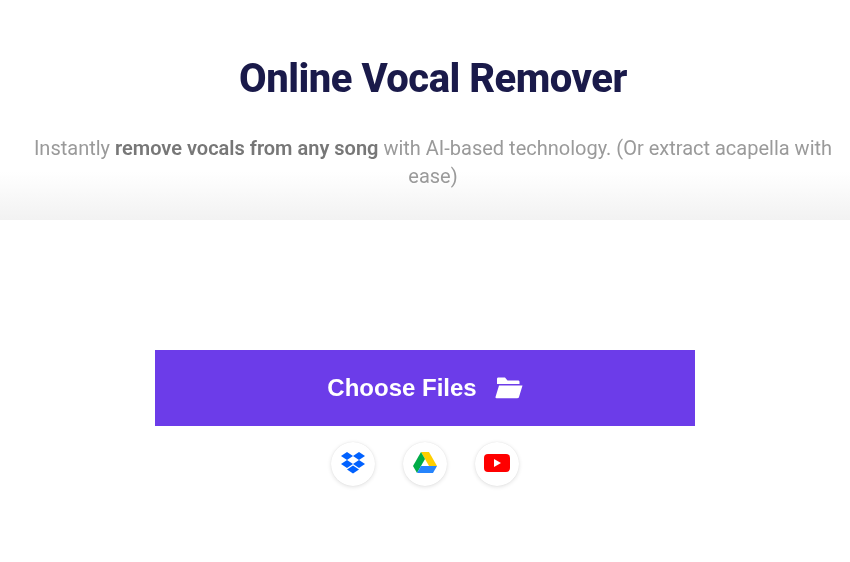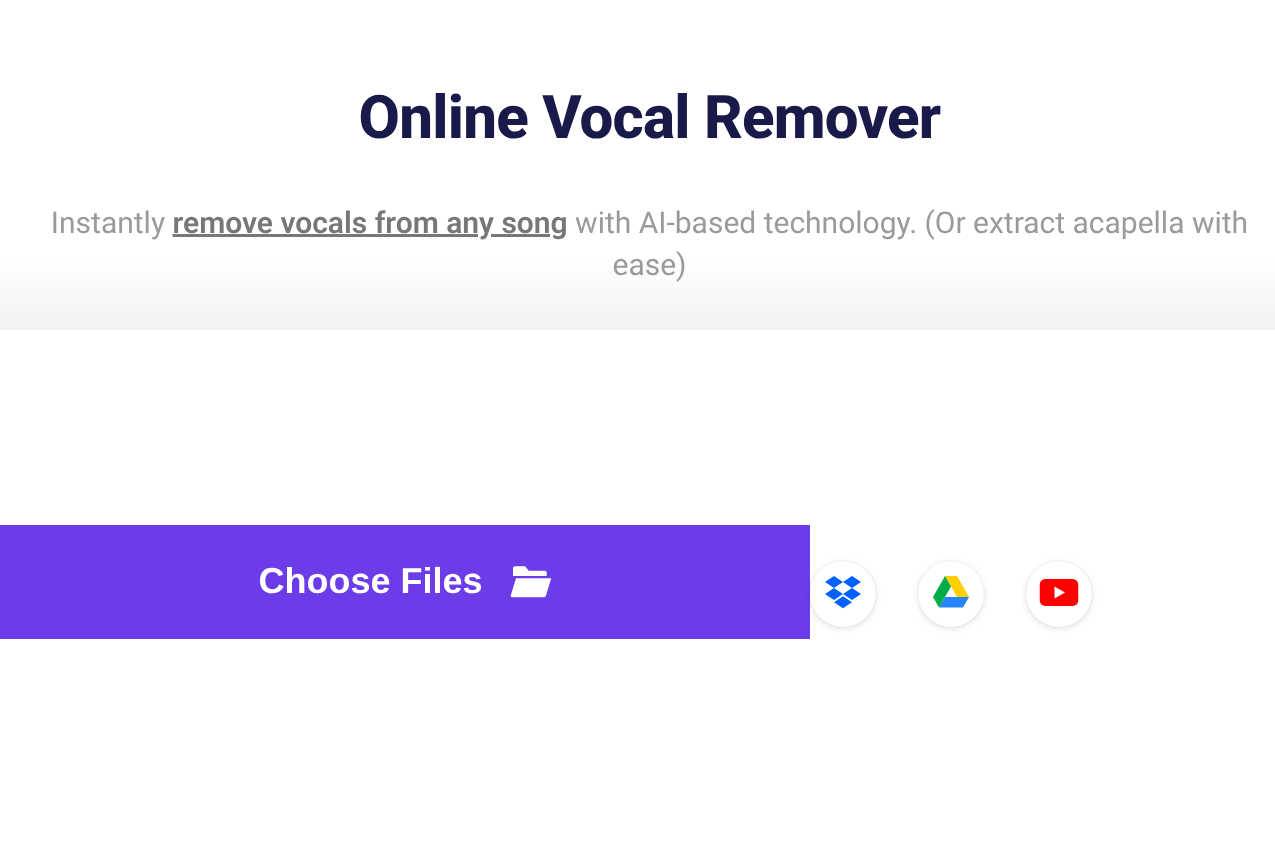--- a/index.html
+++ b/index.html
@@ -29,26 +29,25 @@
     .subtitle {
       font-size: 20px;
       font-weight: 400;
       color: #9a9a9a;
       line-height: 1.4;
       padding: 0 8px;
     }
     .subtitle .bold {
       font-weight: 600;
       color: #777777;
-      text-decoration: underline;
     }
     .main-area {
       padding: 130px 0 0 0;
       display: flex;
-      flex-direction: row;
+      flex-direction: column;
       align-items: center;
     }
     .choose-files-button {
       width: 540px;
       height: 76px;
       background: #6c3ce9;
       color: #ffffff;
       font-size: 24px;
       font-weight: 600;
       border: none;

